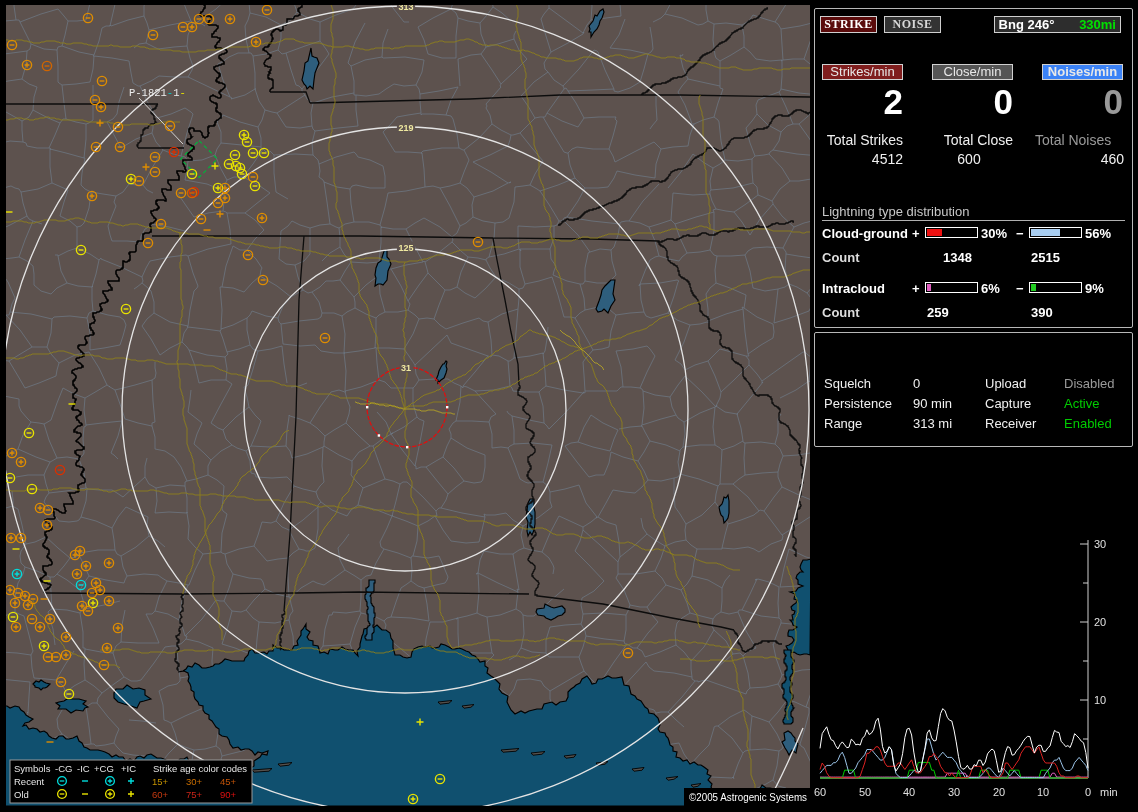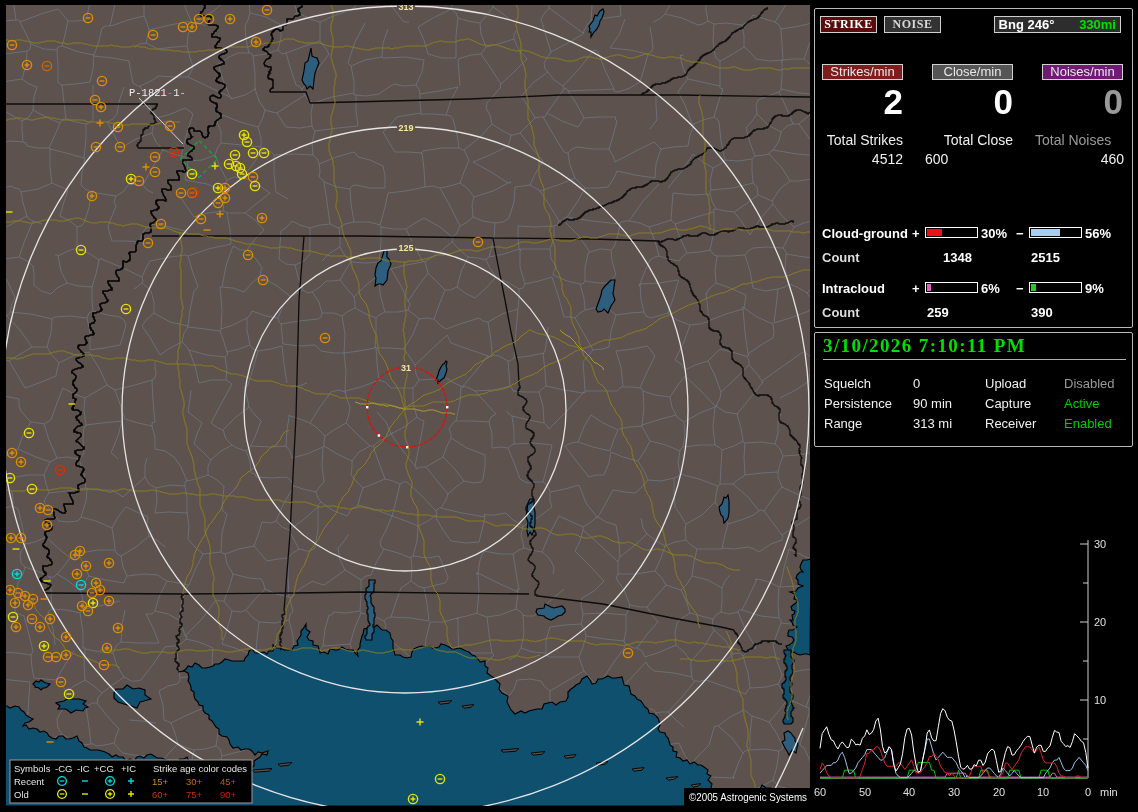--- a/index.html
+++ b/index.html
@@ -538,30 +538,31 @@
 </g>
 <path d="M0 0H812V812H0Z M6 5H810V806H6Z" fill="#000" fill-rule="evenodd"></path>
 </svg>
 <div id="side">
  <div class="panel" style="top:8px;height:320px">
   <div class="btn" style="position:absolute;left:5px;top:7px;width:57px;height:17px;background:#5a0b0b;border:1px solid #cfcfcf;color:#fff;font-size:12px;line-height:15px;letter-spacing:0.5px;font-family:'Liberation Serif',serif">STRIKE</div>
   <div class="btn" style="position:absolute;left:69px;top:7px;width:57px;height:17px;background:#333;border:1px solid #cfcfcf;color:#d8d8d8;font-size:12px;line-height:15px;letter-spacing:0.5px;font-family:'Liberation Serif',serif">NOISE</div>
   <div style="position:absolute;left:179px;top:7px;width:127px;height:17px;background:#2d2d2d;border:1px solid #cfcfcf;color:#fff;font-weight:bold;font-size:13px;line-height:15px">&nbsp;Bng 246°<span style="position:absolute;right:4px;color:#00e000">330mi</span></div>
   <div class="btn" style="position:absolute;left:7px;top:55px;width:81px;height:16px;background:#7f1d1d;border:1px solid #d0d0d0;color:#e8e8e8;font-size:13px;line-height:14px;font-weight:normal">Strikes/min</div>
   <div class="btn" style="position:absolute;left:117px;top:55px;width:81px;height:16px;background:#555;border:1px solid #d0d0d0;color:#e8e8e8;font-size:13px;line-height:14px;font-weight:normal">Close/min</div>
-  <div class="btn" style="position:absolute;left:227px;top:55px;width:81px;height:16px;background:#701a75;border:1px solid #d0d0d0;color:#e8e8e8;font-size:13px;line-height:14px;font-weight:normal">Noises/min</div>
+  <div class="btn" style="position:absolute;left:227px;top:55px;width:81px;height:16px;background:#3b82f6;border:1px solid #d0d0d0;color:#e8e8e8;font-size:13px;line-height:14px;font-weight:bold">Noises/min</div>
   <div style="position:absolute;left:0;top:73px;width:88px;text-align:right;color:#fff;font-size:35px;font-weight:bold">2</div>
   <div style="position:absolute;left:110px;top:73px;width:88px;text-align:right;color:#fff;font-size:35px;font-weight:bold">0</div>
   <div style="position:absolute;left:220px;top:73px;width:88px;text-align:right;color:#9a9a9a;font-size:35px;font-weight:bold">0</div>
   <div style="position:absolute;left:0px;top:123px;width:88px;text-align:right;color:#f0f0f0;font-size:14px">Total Strikes</div>
   <div style="position:absolute;left:110px;top:123px;width:88px;text-align:right;color:#f0f0f0;font-size:14px">Total Close</div>
   <div style="position:absolute;left:220px;top:123px;width:89px;text-align:left;color:#9a9a9a;font-size:14px">Total Noises</div>
   <div style="position:absolute;left:0px;top:142px;width:88px;text-align:right;color:#f0f0f0;font-size:14px">4512</div>
-  <div style="position:absolute;left:110px;top:142px;width:88px;text-align:left;color:#f0f0f0;font-size:14px">600</div>
+  <div style="position:absolute;left:110px;top:142px;width:88px;text-align:center;color:#f0f0f0;font-size:14px">600</div>
   <div style="position:absolute;left:220px;top:142px;width:89px;text-align:right;color:#f0f0f0;font-size:14px">460</div>
+  <div style="position:absolute;left:7px;top:195px;width:303px;color:#c8c8c8;font-size:13px;border-bottom:1px solid #b0b0b0;padding-bottom:1px">Lightning type distribution</div>
   <div style="position:absolute;left:7px;top:217px;font-size:13px;font-weight:bold;color:#fff">Cloud-ground</div>
   <div style="position:absolute;left:97px;top:217px;font-size:13px;font-weight:bold;color:#fff">+</div>
   <div class="gbar" style="position:absolute;left:110px;top:218px;width:53px">
         <span class="gfill" style="width:30%;background:#ee1111"></span>
       </div>
   <div style="position:absolute;left:166px;top:217px;font-size:13px;font-weight:bold;color:#fff">30%</div>
   <div style="position:absolute;left:201px;top:217px;font-size:13px;font-weight:bold;color:#fff">−</div>
   <div class="gbar" style="position:absolute;left:214px;top:218px;width:53px">
         <span class="gfill" style="width:56%;background:#a8cdf0"></span>
       </div>
@@ -578,21 +579,20 @@
   <div style="position:absolute;left:201px;top:272px;font-size:13px;font-weight:bold;color:#fff">−</div>
   <div class="gbar" style="position:absolute;left:214px;top:273px;width:53px">
         <span class="gfill" style="width:10%;background:#22cc22"></span>
       </div>
   <div style="position:absolute;left:270px;top:272px;font-size:13px;font-weight:bold;color:#fff">9%</div>
   <div style="position:absolute;left:7px;top:296px;font-size:13px;font-weight:bold;color:#ddd">Count</div>
   <div style="position:absolute;left:112px;top:296px;font-size:13px;font-weight:bold;color:#fff">259</div>
   <div style="position:absolute;left:216px;top:296px;font-size:13px;font-weight:bold;color:#fff">390</div>
  </div>
  <div class="panel" style="top:332px;height:115px">
-  <div style="position:absolute;left:8px;top:2px;width:303px;color:#00e000;font-size:19px;font-weight:bold;font-family:'Liberation Serif',serif;letter-spacing:1.4px;border-bottom:1px solid #b0b0b0;padding-bottom:2px">3/10/2026 7:10:11 PM</div>
   <div style="position:absolute;left:9px;top:43px;font-size:13px;color:#f0f0f0">Squelch</div>
   <div style="position:absolute;left:98px;top:43px;font-size:13px;color:#f0f0f0">0</div>
   <div style="position:absolute;left:170px;top:43px;font-size:13px;color:#f0f0f0">Upload</div>
   <div style="position:absolute;left:249px;top:43px;font-size:13px;color:#9a9a9a">Disabled</div>
   <div style="position:absolute;left:9px;top:63px;font-size:13px;color:#f0f0f0">Persistence</div>
   <div style="position:absolute;left:98px;top:63px;font-size:13px;color:#f0f0f0">90 min</div>
   <div style="position:absolute;left:170px;top:63px;font-size:13px;color:#f0f0f0">Capture</div>
   <div style="position:absolute;left:249px;top:63px;font-size:13px;color:#00cc00">Active</div>
   <div style="position:absolute;left:9px;top:83px;font-size:13px;color:#f0f0f0">Range</div>
   <div style="position:absolute;left:98px;top:83px;font-size:13px;color:#f0f0f0">313 mi</div>

